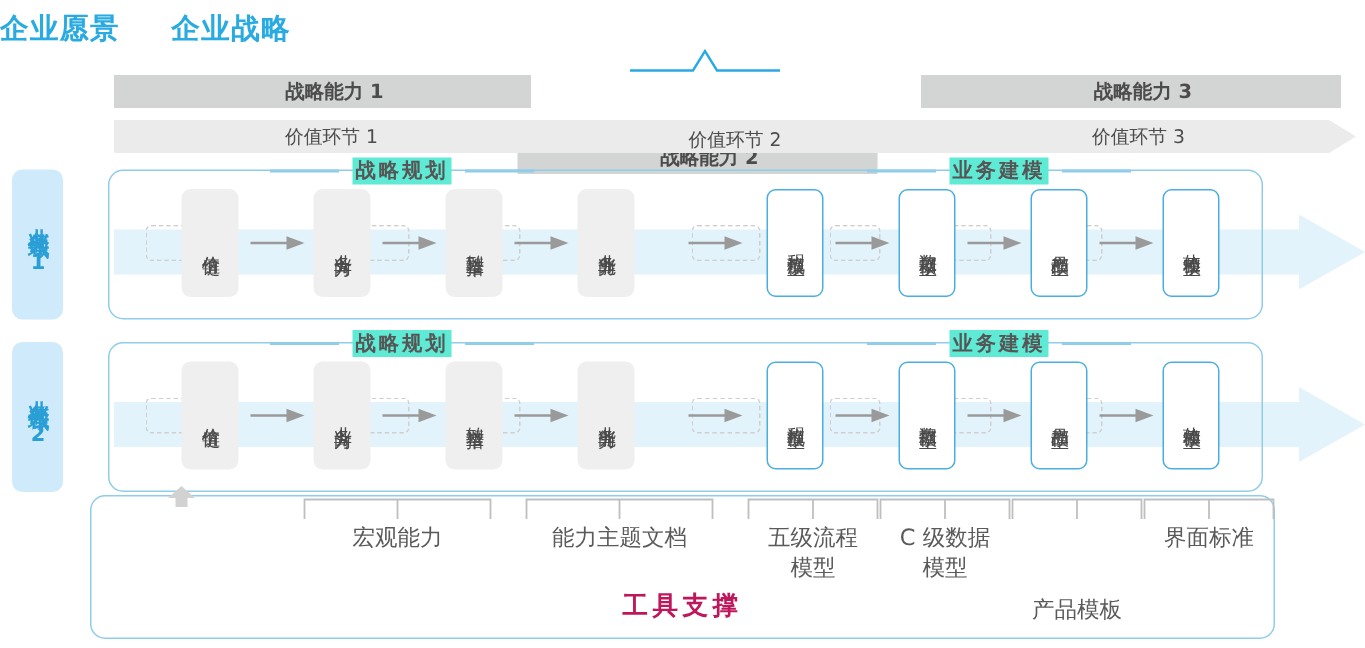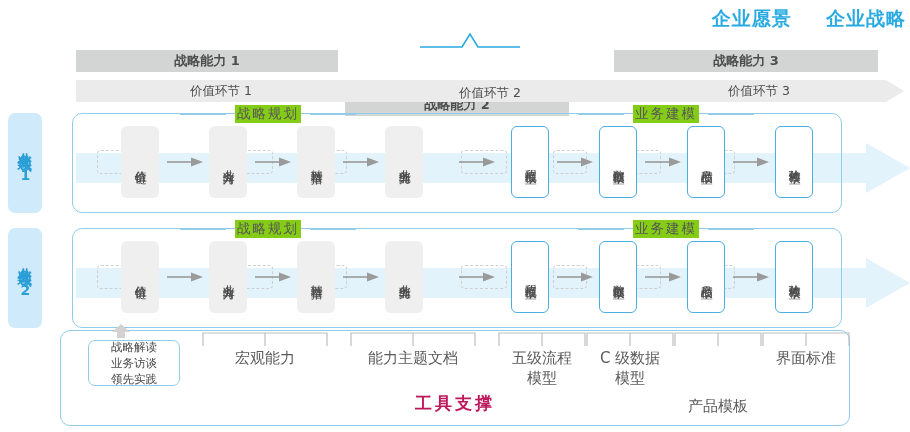--- a/index.html
+++ b/index.html
@@ -4,33 +4,33 @@
 <style>
   html,body{margin:0;padding:0;}
   body{
     width:910px;height:432px;background:#ffffff;
     font-family:"DejaVu Sans","Liberation Sans",sans-serif;
     position:relative;overflow:hidden;
   }
   .stage{position:absolute;left:0;top:0;width:910px;height:432px;}
 
   
-  .title-row{position:absolute;left:0;top:6px;width:906px;text-align:right;}
+  .title-row{position:absolute;left:0;top:6px;width:906px;text-align:left;}
   .title-row span{
     display:inline-block;color:#29abe2;font-size:19px;font-weight:bold;
     letter-spacing:1px;
   }
   .title-gap{width:24px;display:inline-block;}
   .brace{position:absolute;left:420px;top:30px;width:100px;height:20px;}
 
   
   .cap-bar{
     position:absolute;top:50px;height:22px;background:#d3d4d4;
     color:#4c4c4c;font-size:13px;font-weight:bold;
-    display:flex;align-items:center;justify-content:center;
+    display:flex;align-items:center;justify-content:center;padding-left:16px;
   }
   .chain-bar{
     position:absolute;top:80px;height:22px;
     color:#4c4c4c;font-size:12.5px;
     display:flex;align-items:center;justify-content:center;
   }
   .chain-bar .cbg{position:absolute;left:0;top:0;width:100%;height:100%;}
   .chain-bar .lbl{position:relative;z-index:2;}
 
   
@@ -54,22 +54,22 @@
 
   
   .band{position:absolute;left:76px;height:50px;}
 
   
   .sec-cap{
     position:absolute;height:16px;display:flex;align-items:center;gap:9px;
   }
   .sec-cap .dash{width:46px;height:1.4px;background:#8fcdeb;}
   .sec-cap .txt{
-    color:#565656;font-size:13.5px;font-weight:normal;letter-spacing:2px;
-    white-space:nowrap;background:#84cc16;padding:0 2px;
+    color:#565656;font-size:13.5px;font-weight:bold;letter-spacing:2px;
+    white-space:nowrap;background:#5eead4;padding:0 2px;
   }
 
   
   .ghost{
     position:absolute;border:1.2px dashed #cfcfcf;border-radius:4px;
     box-sizing:border-box;
   }
 
   
   .node{
@@ -339,27 +339,20 @@
   <svg class="brk" style="left:584px;top:328px;width:92px;height:18px;" viewBox="0 0 92 18">
     <path d="M3 18 L3 5 L89 5 L89 18 M46 5 L46 18" fill="none" stroke="#bfbfbf" stroke-width="1.2"></path>
   </svg>
   <svg class="brk" style="left:672px;top:328px;width:92px;height:18px;" viewBox="0 0 92 18">
     <path d="M3 18 L3 5 L89 5 L89 18 M46 5 L46 18" fill="none" stroke="#bfbfbf" stroke-width="1.2"></path>
   </svg>
   <svg class="brk" style="left:760px;top:328px;width:92px;height:18px;" viewBox="0 0 92 18">
     <path d="M3 18 L3 5 L89 5 L89 18 M46 5 L46 18" fill="none" stroke="#bfbfbf" stroke-width="1.2"></path>
   </svg>
 
-  <div class="tagbox" style="left:88px;top:340px;width:92px;height:46px;">
-    <div>
-      <div>战略解读</div>
-      <div>业务访谈</div>
-      <div>领先实践</div>
-    </div>
-  </div>
 
   <div class="blabel" style="left:200px;top:348px;width:130px;">
     <div>宏观能力</div>
   </div>
   <div class="blabel" style="left:348px;top:348px;width:130px;">
     <div>能力主题文档</div>
   </div>
   <div class="blabel" style="left:496px;top:348px;width:92px;">
     <div>五级流程</div>
     <div>模型</div>

